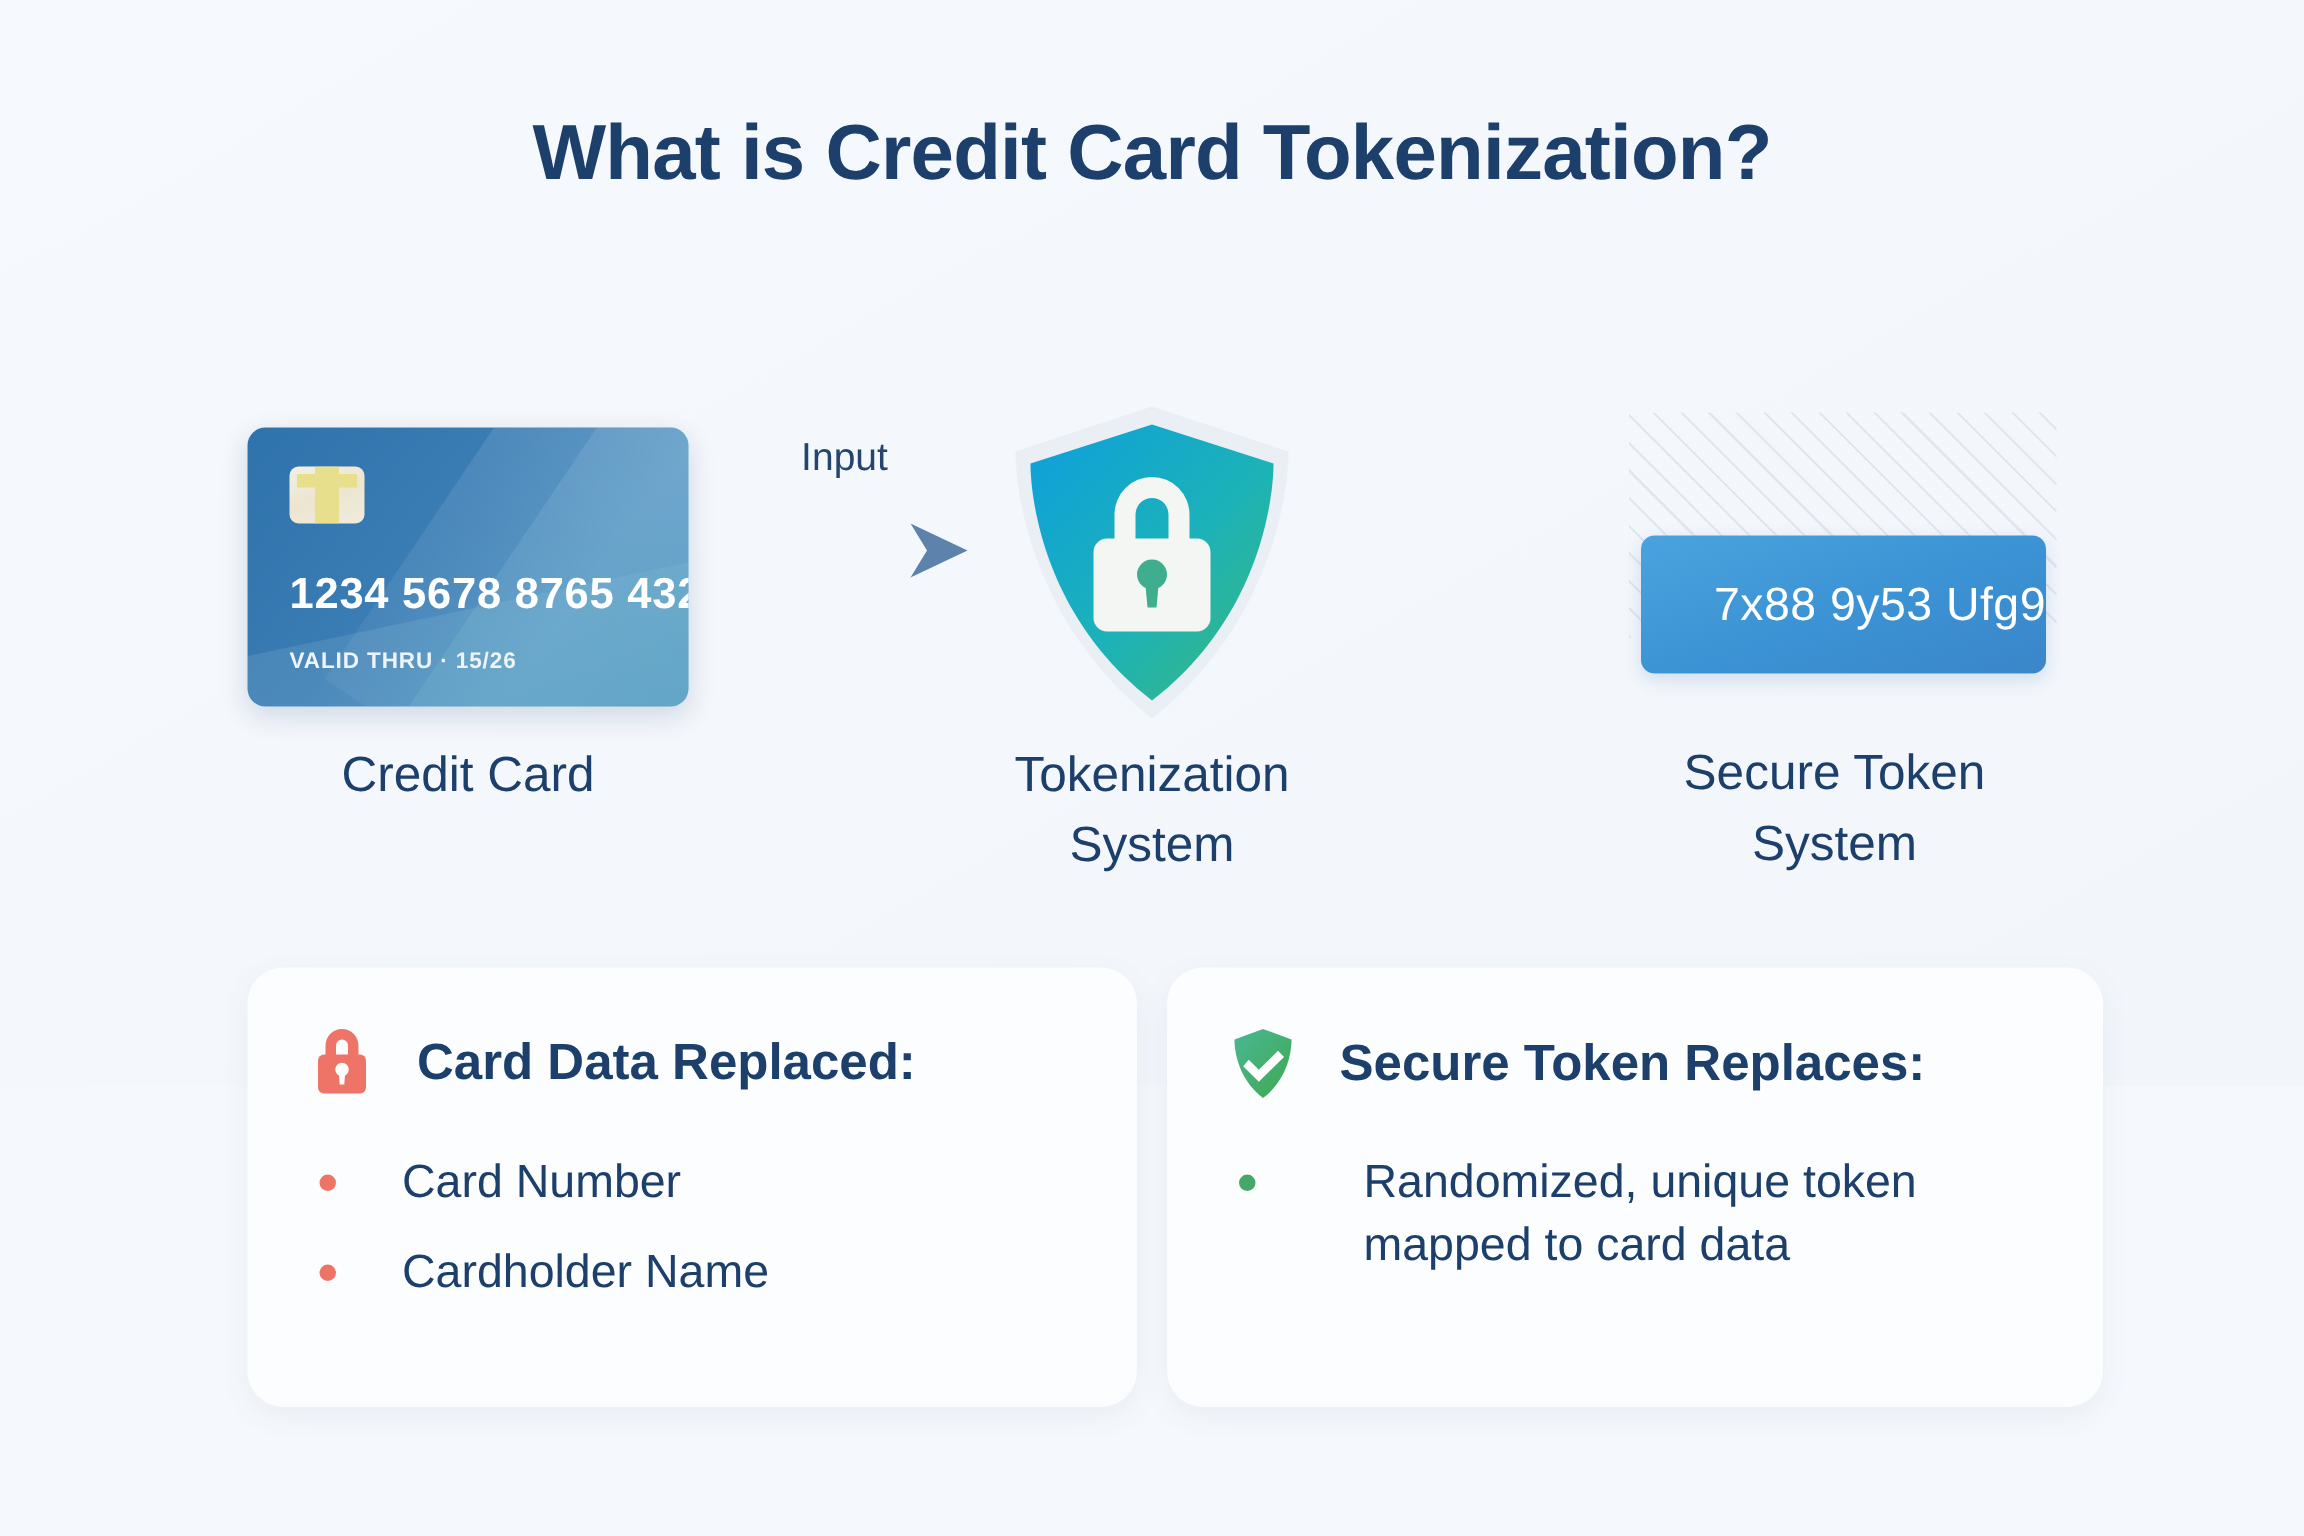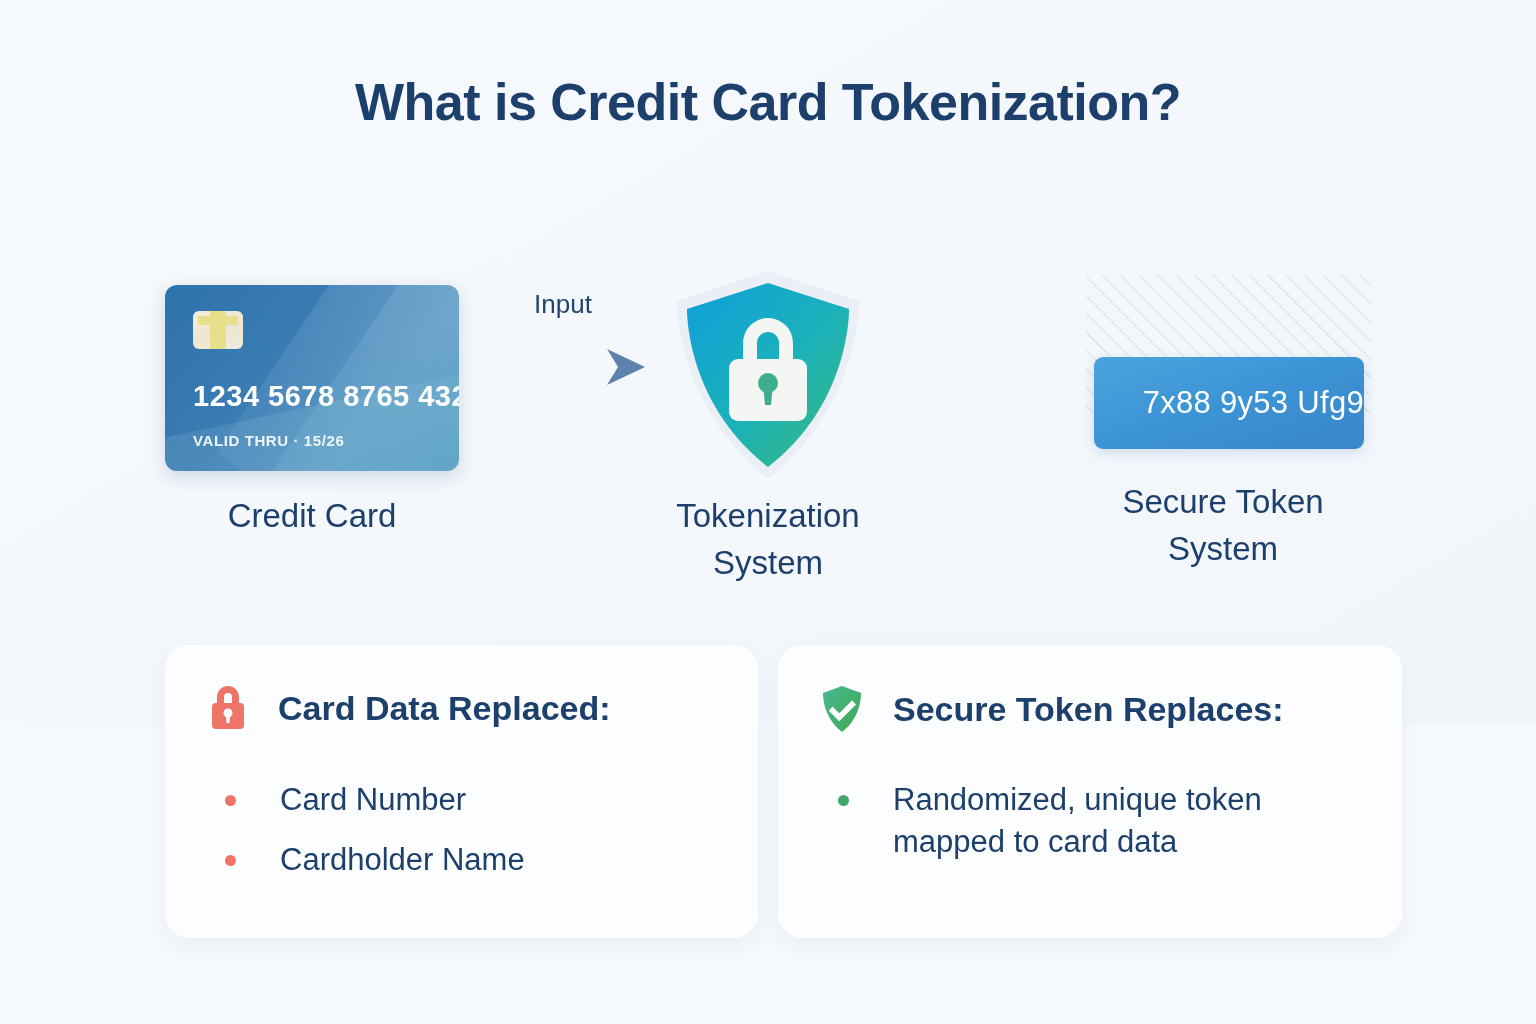--- a/index.html
+++ b/index.html
@@ -206,21 +206,21 @@
   
   .caption {
     position: absolute;
     font-size: 33px;
     color: #1d3f6b;
     text-align: center;
     line-height: 1.42;
   }
   .cap-card { left: 165px; top: 228px; width: 294px; }
   .cap-token-system { left: 643px; top: 228px; width: 250px; }
-  .cap-secure-token { left: 1090px; top: 214px; width: 266px; }
+  .cap-secure-token { left: 1090px; top: 227px; width: 266px; }
 
   
   .info-card {
     position: absolute;
     top: 645px;
     height: 293px;
     background: #fcfdfe;
     border-radius: 24px;
     box-shadow: 0 6px 20px rgba(90, 115, 150, 0.07);
   }
@@ -240,21 +240,21 @@
     font-weight: bold;
     color: #1d3f6b;
     white-space: nowrap;
   }
 
   .bullets {
     position: absolute;
     left: 48px;
     top: 122px;
     width: 520px;
-    margin: 12px;
+    margin: 0;
     padding: 0;
     list-style: none;
   }
   .bullet-item {
     display: flex;
     align-items: flex-start;
     margin-bottom: 18px;
   }
   .bullet-dot {
     width: 11px;
@@ -264,21 +264,21 @@
     margin-right: 44px;
     flex: 0 0 auto;
   }
   .dot-red { background: #ef7468; }
   .dot-green { background: #45a868; }
   .bullet-text {
     font-size: 31px;
     color: #1d3f6b;
     line-height: 1.35;
   }
-  .bullets-right .bullet-item { margin-bottom: 0; }
+  .bullets-right .bullet-item { margin-bottom: 0; gap: 28px; }
   .bullets-right .bullet-text { width: 430px; }
 </style>
 </head>
 <body>
 
 <div class="page">
 
   <div class="title">What is Credit Card Tokenization?</div>
 
   <div class="flow">

